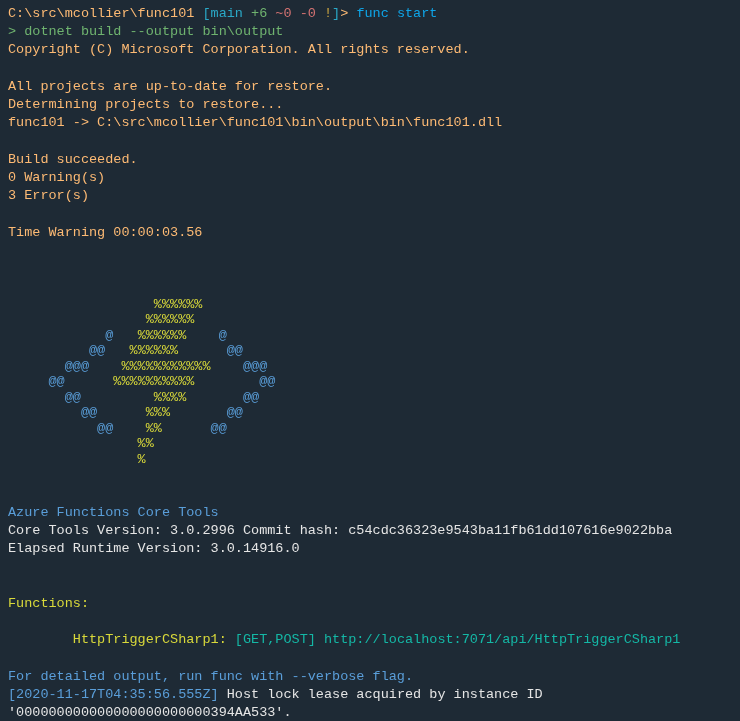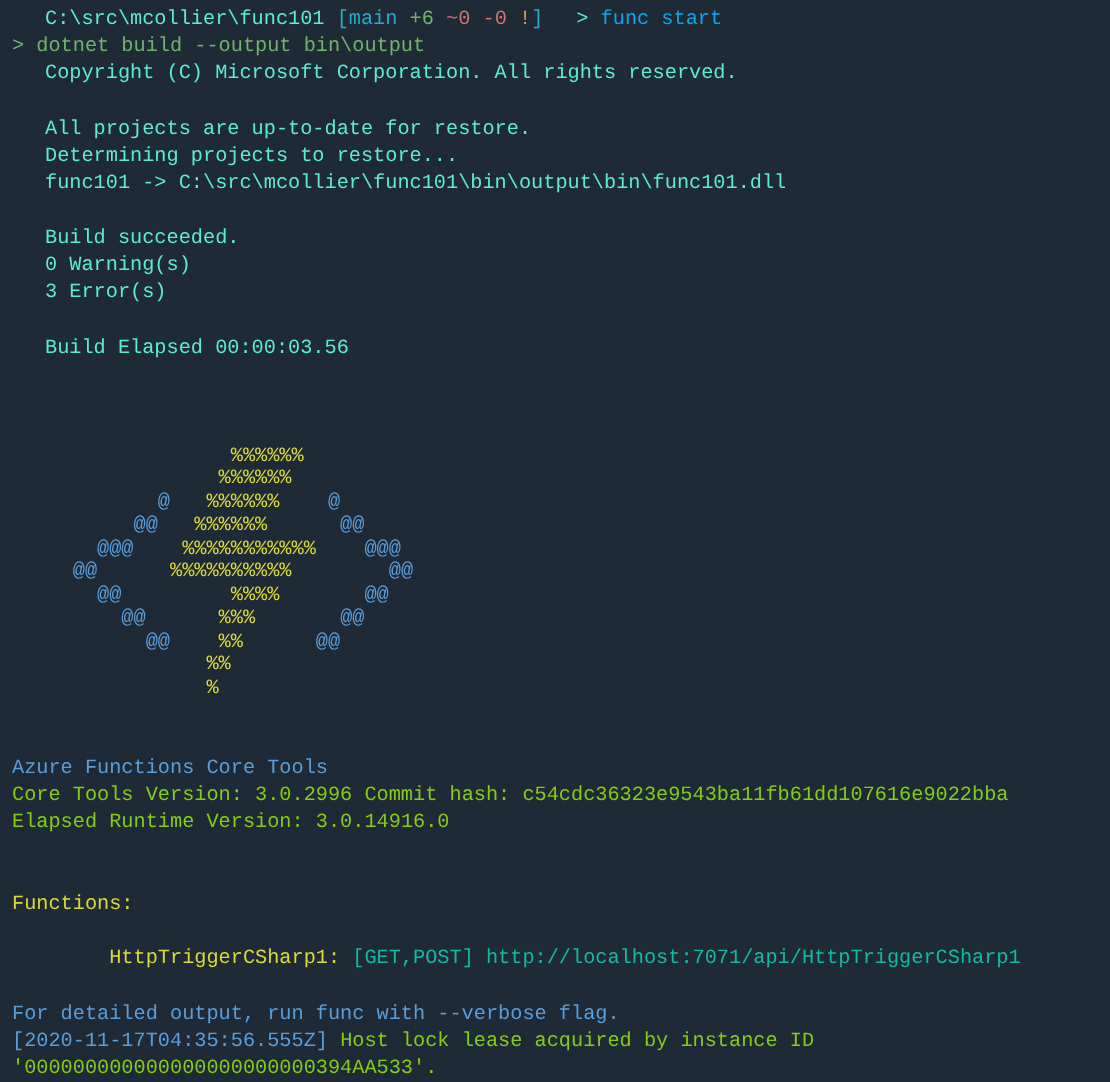--- a/index.html
+++ b/index.html
@@ -14,49 +14,49 @@
       font-size: 13.5px;
       line-height: 1.35;
       padding: 5px 8px;
       width: 740px;
       height: 721px;
       overflow: hidden;
     }
     .prompt-line {
       white-space: pre;
     }
-    .white { color: #5eead4; margin-left: 22px; }
+    .white { color: #fdba74; }
     .cyan { color: #2aa9c7; }
     .green { color: #6fb36f; }
     .red { color: #d47272; }
     .yellow-orange { color: #c9a441; }
     .gray { color: #0ea5e9; }
     .yellow { color: #d9d93a; }
     .blue { color: #5a9ed9; }
     .teal { color: #14b8a6; }
-    .dim { color: #84cc16; }
+    .dim { color: #e5e5e5; }
     .ascii { white-space: pre; line-height: 1.15; font-size: 13.5px; }
   </style>
 </head>
 <body>
 
 <div>
   <div class="prompt-line"><span class="white">C:\src\mcollier\func101</span><span class="cyan"> [</span><span class="cyan">main</span><span class="green"> +6</span><span class="red"> ~0</span><span class="red"> -0</span><span class="yellow-orange"> !</span><span class="cyan">]</span><span class="white">&gt; </span><span class="gray">func start</span></div>
   <div class="green">&gt; dotnet build --output bin\output</div>
   <div class="white">Copyright (C) Microsoft Corporation. All rights reserved.</div>
   <div>&nbsp;</div>
   <div class="white">  All projects are up-to-date for restore.</div>
   <div class="white">  Determining projects to restore...</div>
   <div class="white">  func101 -&gt; C:\src\mcollier\func101\bin\output\bin\func101.dll</div>
   <div>&nbsp;</div>
   <div class="white">Build succeeded.</div>
   <div class="white">    0 Warning(s)</div>
   <div class="white">    3 Error(s)</div>
   <div>&nbsp;</div>
-  <div class="white">Build Elapsed 00:00:03.56</div>
+  <div class="white">Time Warning 00:00:03.56</div>
   <div>&nbsp;</div>
   <div>&nbsp;</div>
   <div>&nbsp;</div>
 
   <div class="ascii"><span class="yellow">                  %%%%%%</span>
 <span class="yellow">                 %%%%%%</span>
 <span><span class="blue">            @   </span><span class="yellow">%%%%%%</span><span class="blue">    @</span></span>
 <span><span class="blue">          @@   </span><span class="yellow">%%%%%%</span><span class="blue">      @@</span></span>
 <span><span class="blue">       @@@    </span><span class="yellow">%%%%%%%%%%%</span><span class="blue">    @@@</span></span>
 <span><span class="blue">     @@      </span><span class="yellow">%%%%%%%%%%</span><span class="blue">        @@</span></span>

